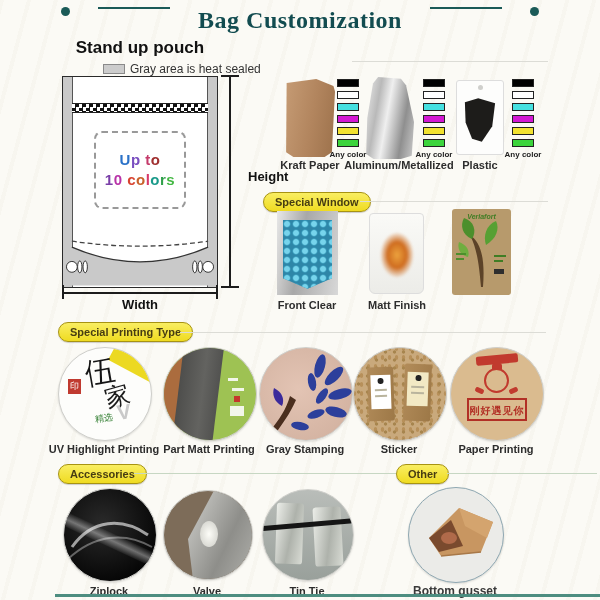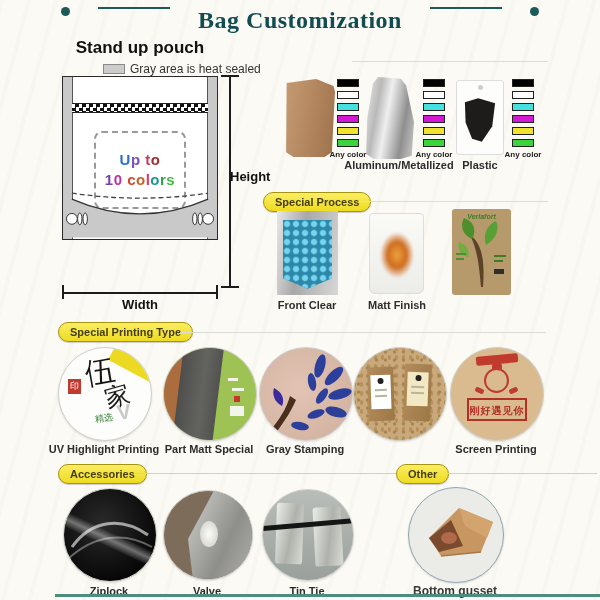--- a/index.html
+++ b/index.html
@@ -18,21 +18,21 @@
   .page-title{font-family:"Liberation Serif",serif;font-weight:bold;font-size:24px;
               color:#124c50;letter-spacing:.5px;}
 
   
   .diagram-heading{left:62px;top:38px;width:156px;text-align:center;
                    font-size:17px;font-weight:800;color:#111;}
   .legend{left:103px;top:62px;display:flex;align-items:center;gap:5px;}
   .legend-swatch{width:20px;height:8px;background:#ccc;border:1px solid #8a8a8a;}
   .legend-text{font-size:12px;color:#333;}
 
-  .pouch{left:62px;top:76px;width:156px;height:164px;background:#fff;
+  .pouch{left:62px;top:76px;width:156px;height:212px;background:#fff;
          border:1.5px solid #2a2a2a;box-sizing:border-box;}
   .strip{position:absolute;top:0;bottom:0;width:9px;background:#c9c9c9;}
   .strip.l{left:0;border-right:1px solid #555;}
   .strip.r{right:0;border-left:1px solid #555;}
   .zipper{position:absolute;left:9px;right:9px;top:26px;height:8px;
           border-top:1px solid #222;border-bottom:1px solid #222;
           background:conic-gradient(#111 0 25%,#fff 0 50%,#111 0 75%,#fff 0) 0 0/7px 7px;}
   .color-box{position:absolute;left:31px;top:54px;width:92px;height:78px;
              border:2px dashed #999;border-radius:8px;box-sizing:border-box;
              display:flex;flex-direction:column;justify-content:center;align-items:center;}
@@ -202,21 +202,21 @@
         <circle cx="147" cy="42" r="5.5"></circle>
         <ellipse cx="139" cy="42" rx="2.2" ry="6"></ellipse>
         <ellipse cx="133.5" cy="42" rx="2.2" ry="6"></ellipse>
       </g>
     </svg>
   </div>
 
   <div class="abs vline"></div>
   <div class="abs vcap" style="top:75px;"></div>
   <div class="abs vcap" style="top:286px;"></div>
-  <div class="abs dim-label" style="left:230px;top:169px;">Height</div>
+  <div class="abs dim-label" style="left:248px;top:169px;">Height</div>
 
   <div class="abs hline"></div>
   <div class="abs hcap" style="left:62px;"></div>
   <div class="abs hcap" style="left:216px;"></div>
   <div class="abs dim-label" style="left:62px;top:297px;width:156px;text-align:center;">Width</div>
 
   <div class="rule" style="left:352px;top:61px;width:196px;"></div>
 
   <div class="abs kraft-pouch"></div>
   <div class="abs alum-pouch"></div>
@@ -247,24 +247,25 @@
       <div class="swatch" style="background: rgb(69, 224, 224);"></div>
       <div class="swatch" style="background: rgb(211, 24, 211);"></div>
       <div class="swatch" style="background: rgb(242, 226, 48);"></div>
       <div class="swatch" style="background: rgb(60, 212, 60);"></div>
     </div>
 
   <div class="any-color" style="left:326px;top:150px;">Any color</div>
   <div class="any-color" style="left:412px;top:150px;">Any color</div>
   <div class="any-color" style="left:501px;top:150px;">Any color</div>
 
+  <div class="item-label" style="left:250px;top:159px;">Kraft Paper</div>
   <div class="item-label" style="left:339px;top:159px;">Aluminum/Metallized</div>
   <div class="item-label" style="left:420px;top:159px;">Plastic</div>
 
-  <div class="pill" style="left:263px;top:192px;">Special Process</div>
+  <div class="pill" style="left:263px;top:192px;">Special Window</div>
   <div class="rule" style="left:360px;top:201px;width:188px;"></div>
 
   <div class="abs frontclear-pouch">
     <div class="beads"></div>
   </div>
   <div class="abs matt-pouch">
     <div class="matt-blob"></div>
   </div>
   <div class="abs window-pouch">
     <div class="window-brand">Verlafort</div>
@@ -344,23 +345,24 @@
     <div class="sc-crown"></div>
     <div class="sc-face"></div>
     <div class="sc-arm" style="left:24px;top:40px;transform:rotate(25deg);"></div>
     <div class="sc-arm" style="left:58px;top:40px;transform:rotate(-25deg);"></div>
     <div class="sc-box">
       <span>刚好遇见你</span>
     </div>
   </div>
 
   <div class="item-label" style="left:44px;top:443px;">UV Highlight Printing</div>
-  <div class="item-label" style="left:149px;top:443px;">Part Matt Special</div>
+  <div class="item-label" style="left:149px;top:443px;">Part Matt Printing</div>
   <div class="item-label" style="left:245px;top:443px;">Gray Stamping</div>
-  <div class="item-label" style="left:436px;top:443px;">Screen Printing</div>
+  <div class="item-label" style="left:339px;top:443px;">Sticker</div>
+  <div class="item-label" style="left:436px;top:443px;">Paper Printing</div>
 
   <div class="pill" style="left:58px;top:464px;">Accessories</div>
   <div class="rule green" style="left:134px;top:473px;width:262px;"></div>
 
   <div class="circle zip-bg" style="left:63px;top:488px;">
     <div class="zip-band"></div>
     <svg width="92" height="92" viewBox="0 0 92 92" style="position:absolute;left:0;top:0;">
       <path d="M8,58 C28,30 58,28 84,46" fill="none" stroke="rgba(255,255,255,0.6)" stroke-width="3"></path>
       <path d="M4,70 C30,46 60,42 88,58" fill="none" stroke="rgba(255,255,255,0.35)" stroke-width="2"></path>
     </svg>

